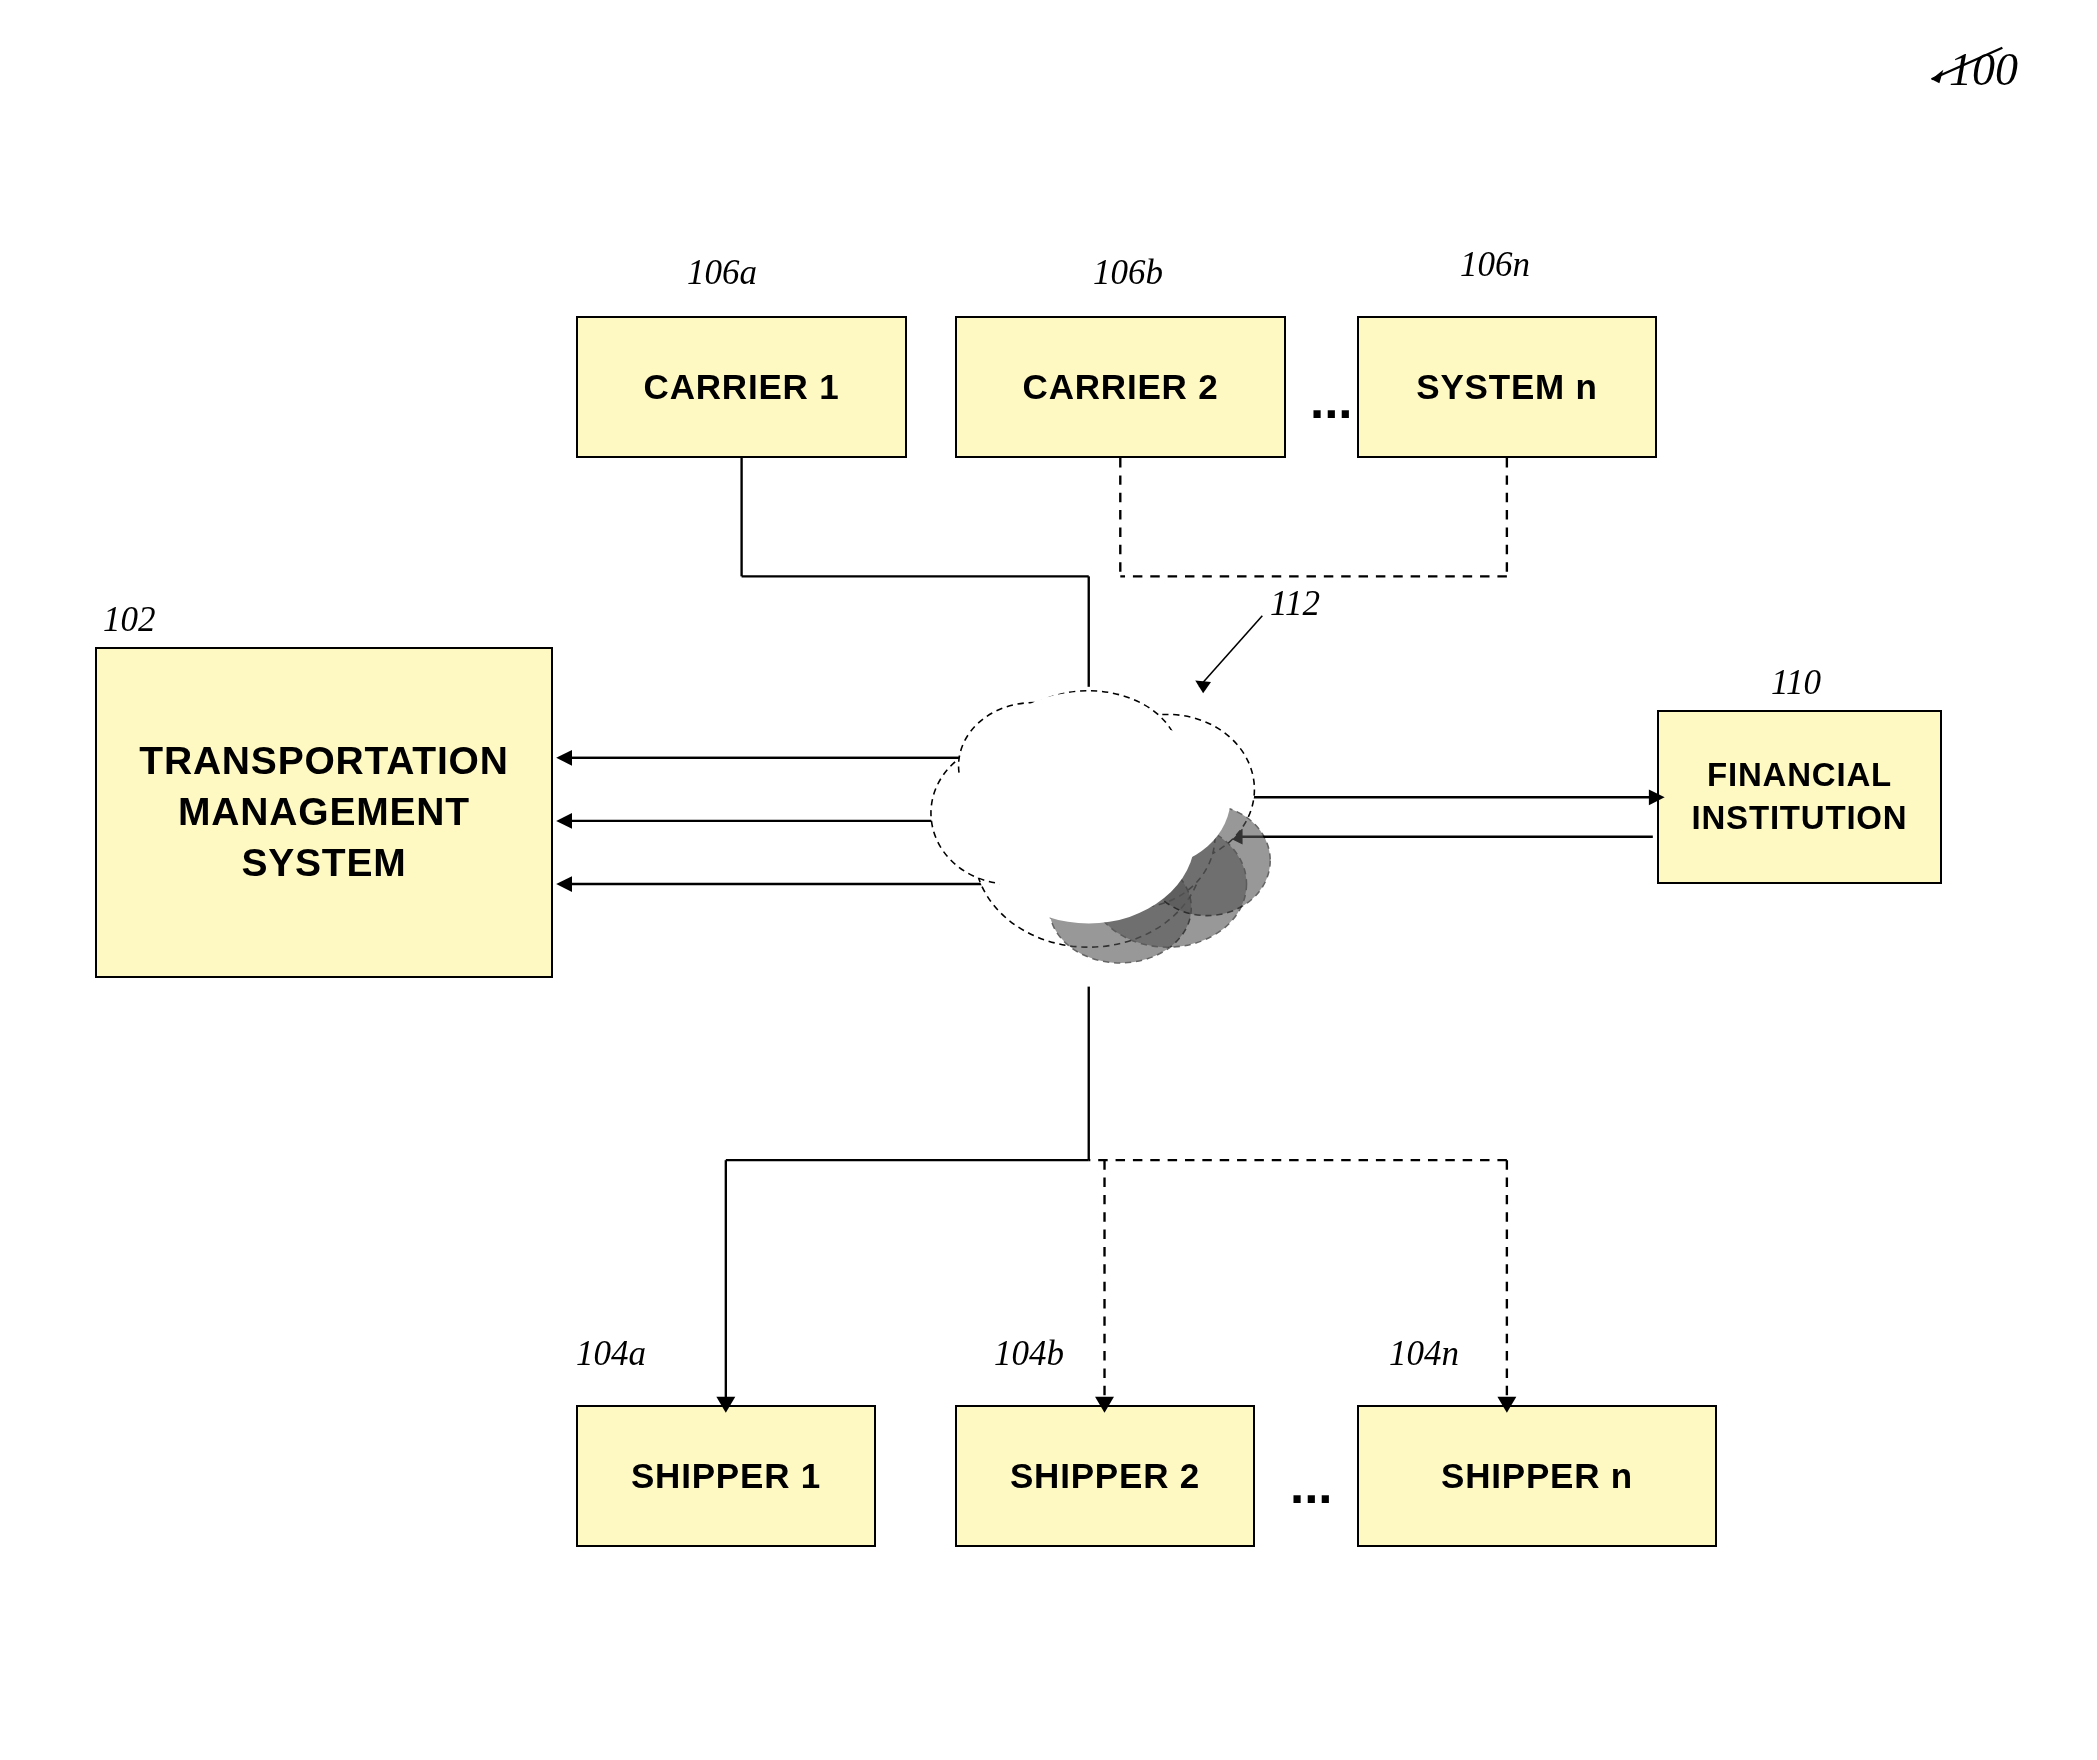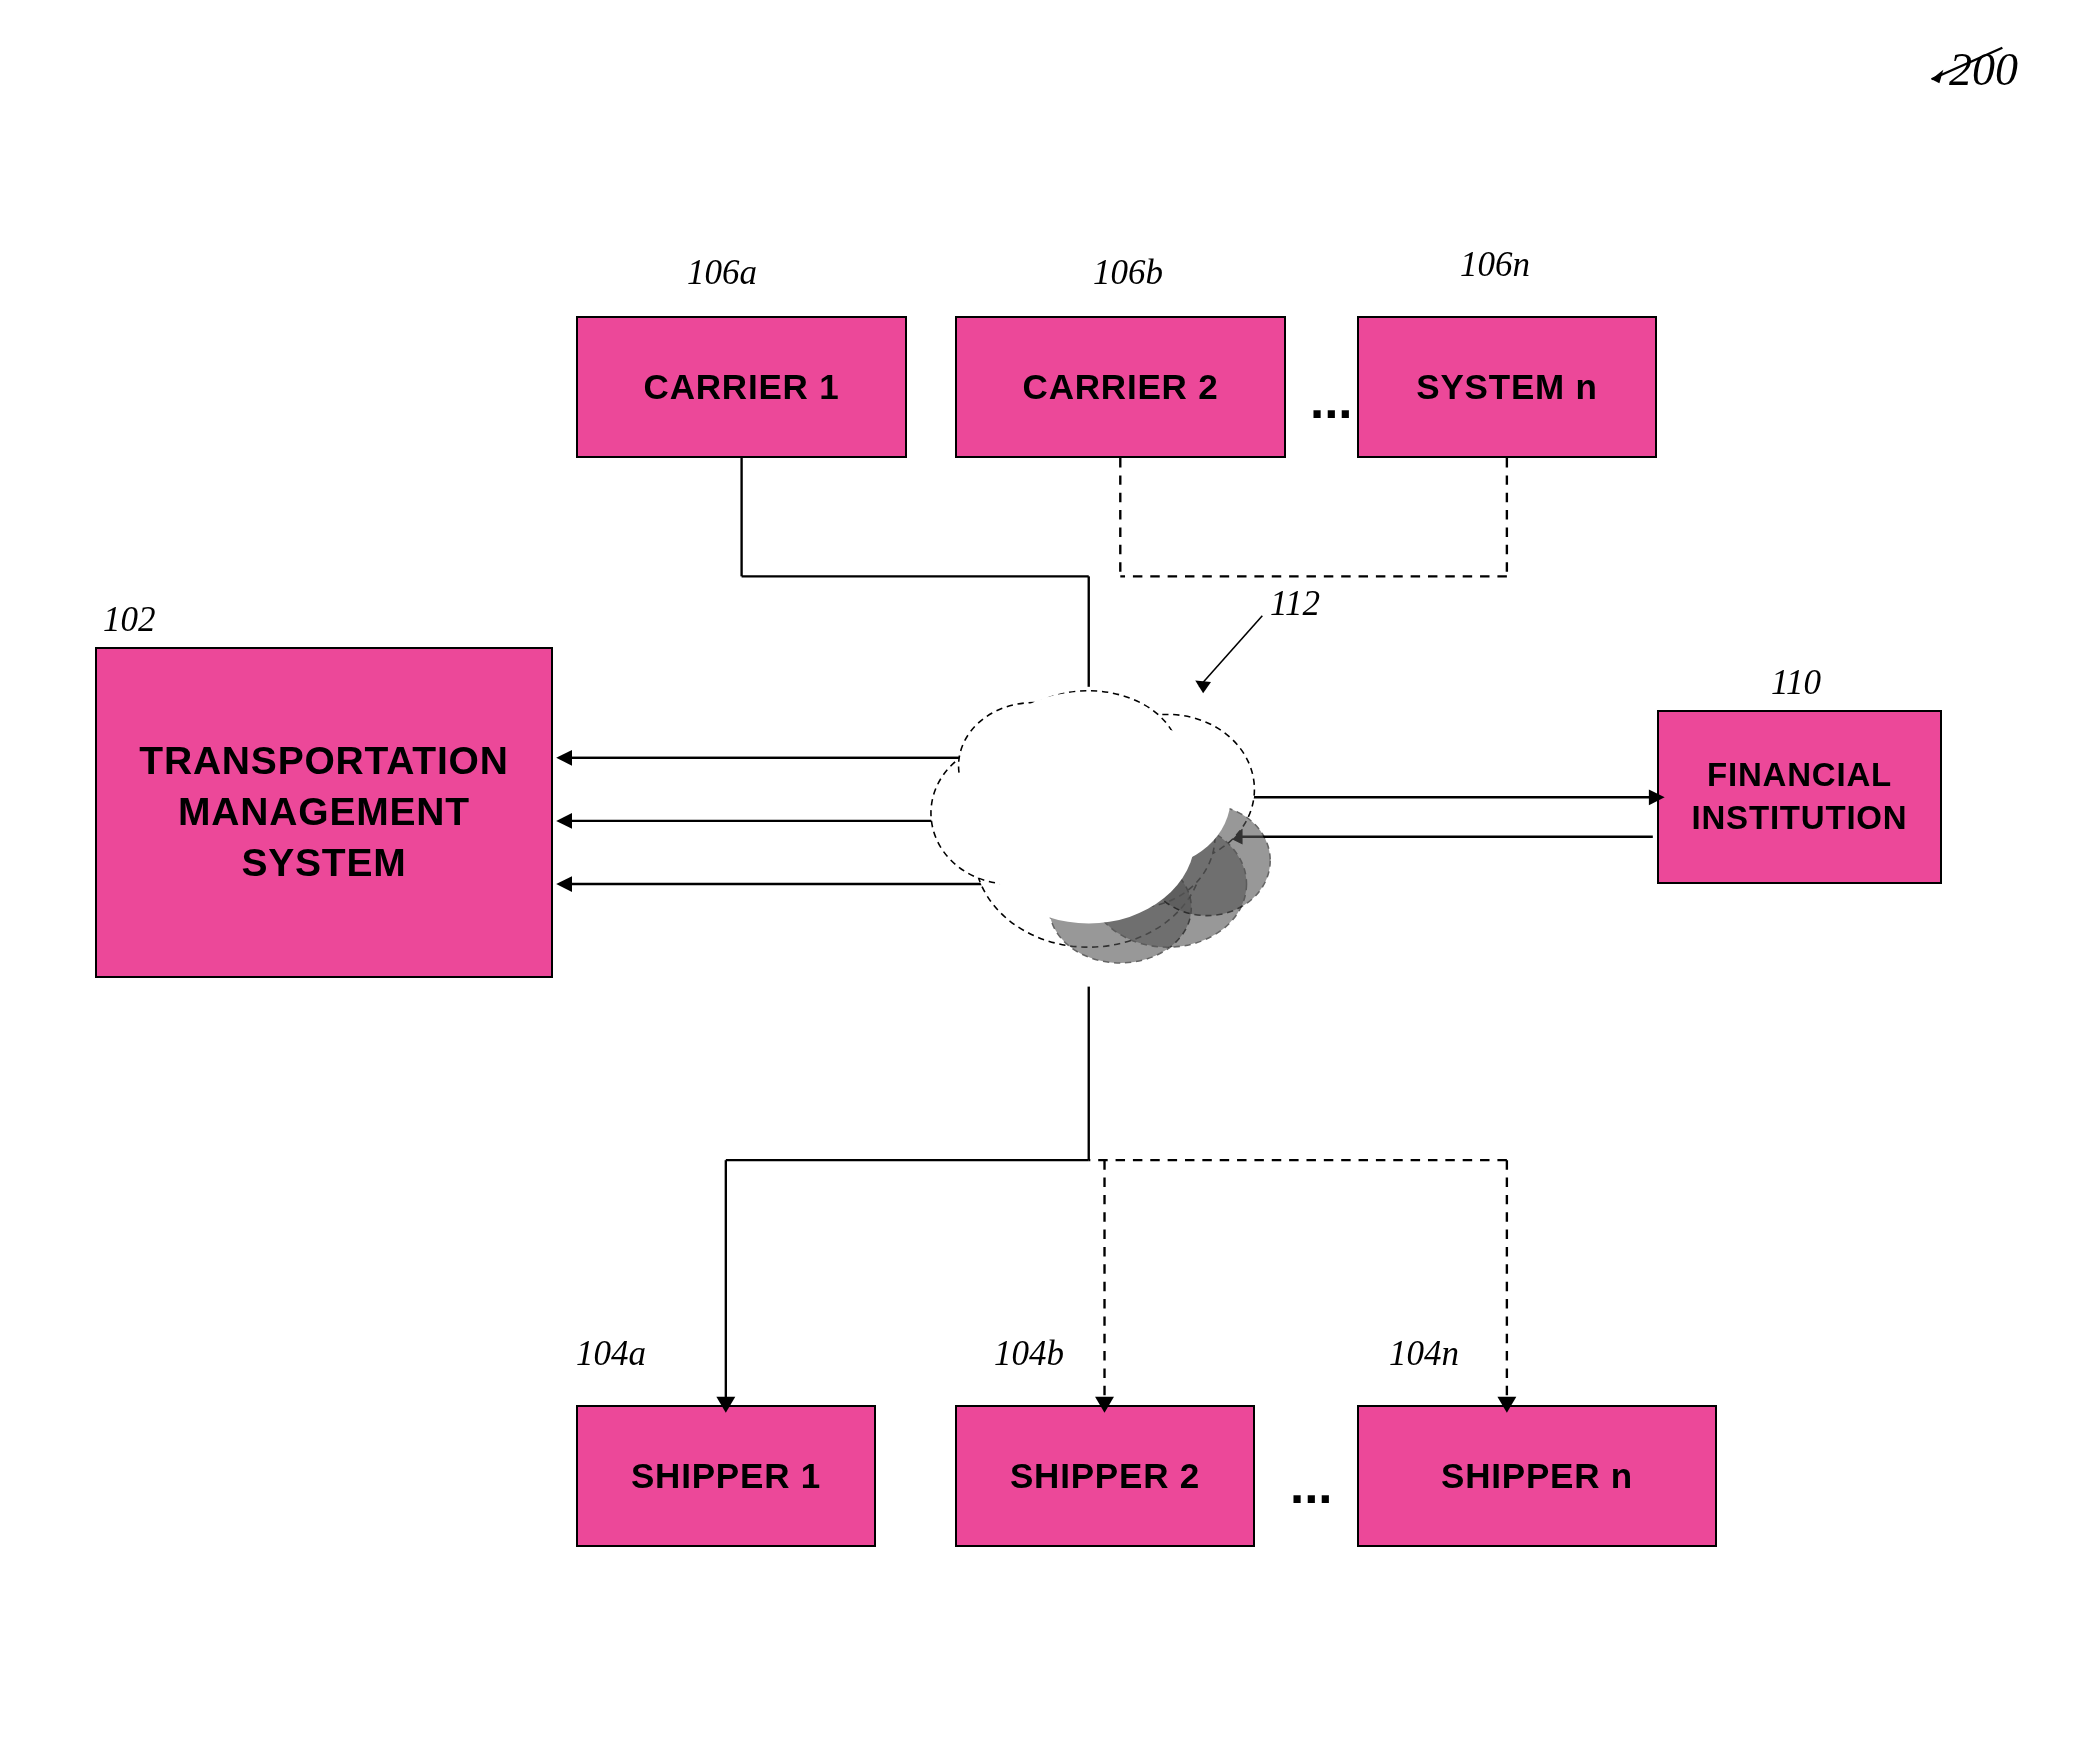--- a/index.html
+++ b/index.html
@@ -16,21 +16,21 @@
       position: absolute;
       top: 0; left: 0;
       width: 2097px;
       height: 1761px;
     }
 
     
     .box {
       position: absolute;
       border: 2.4px solid #000;
-      background: #ec4899;
+      background: #fef9c3;
       display: flex;
       align-items: center;
       justify-content: center;
       text-align: center;
       font-size: 35px;
       font-weight: bold;
       font-family: Arial, sans-serif;
       letter-spacing: 0.8px;
     }
 
@@ -110,21 +110,21 @@
       width: 2097px;
       height: 1761px;
       pointer-events: none;
     }
   </style>
 </head>
 <body>
 
 <div class="diagram-container">
 
-  <div class="ref-label" style="top:43px; right:79px; font-size:46px;">200</div>
+  <div class="ref-label" style="top:43px; right:79px; font-size:46px;">100</div>
 
   <svg style="position:absolute;top:32px;right:71px;width:126px;height:63px;" viewBox="0 0 160 80" width="126" height="63">
     <line x1="130" y1="20" x2="40" y2="60" stroke="#000" stroke-width="3"></line>
     <polygon points="40,60 55,48 50,65" fill="#000"></polygon>
   </svg>
 
   <div class="box carrier1-box">
     <span>CARRIER 1</span>
   </div>
 

